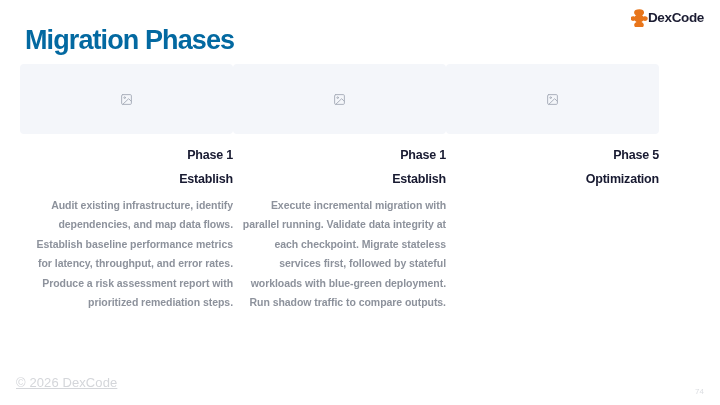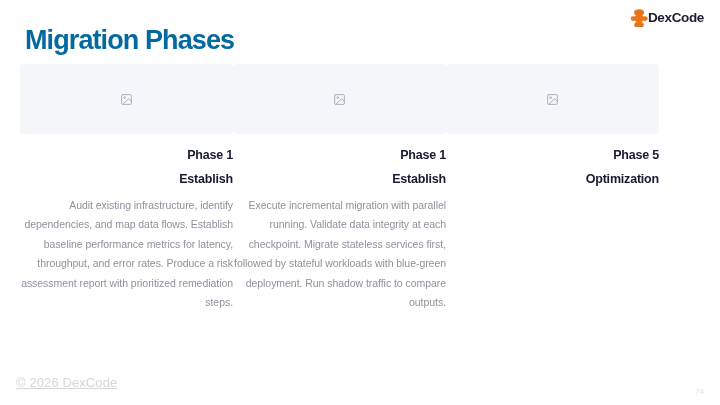--- a/index.html
+++ b/index.html
@@ -97,20 +97,21 @@
     color: #181a31;
     letter-spacing: -0.2px;
     line-height: 1.2;
   }
   .phase-body {
     margin: 9px 0 0 0;
     font-size: 10.5px;
     color: #8d929c;
     line-height: 1.85;
     letter-spacing: -0.05px;
+    font-weight: bold;
   }
 
   
   .footer-left {
     position: absolute;
     left: 16px;
     bottom: 15px;
     font-size: 13px;
     color: #d4d6da;
     letter-spacing: 0.1px;

